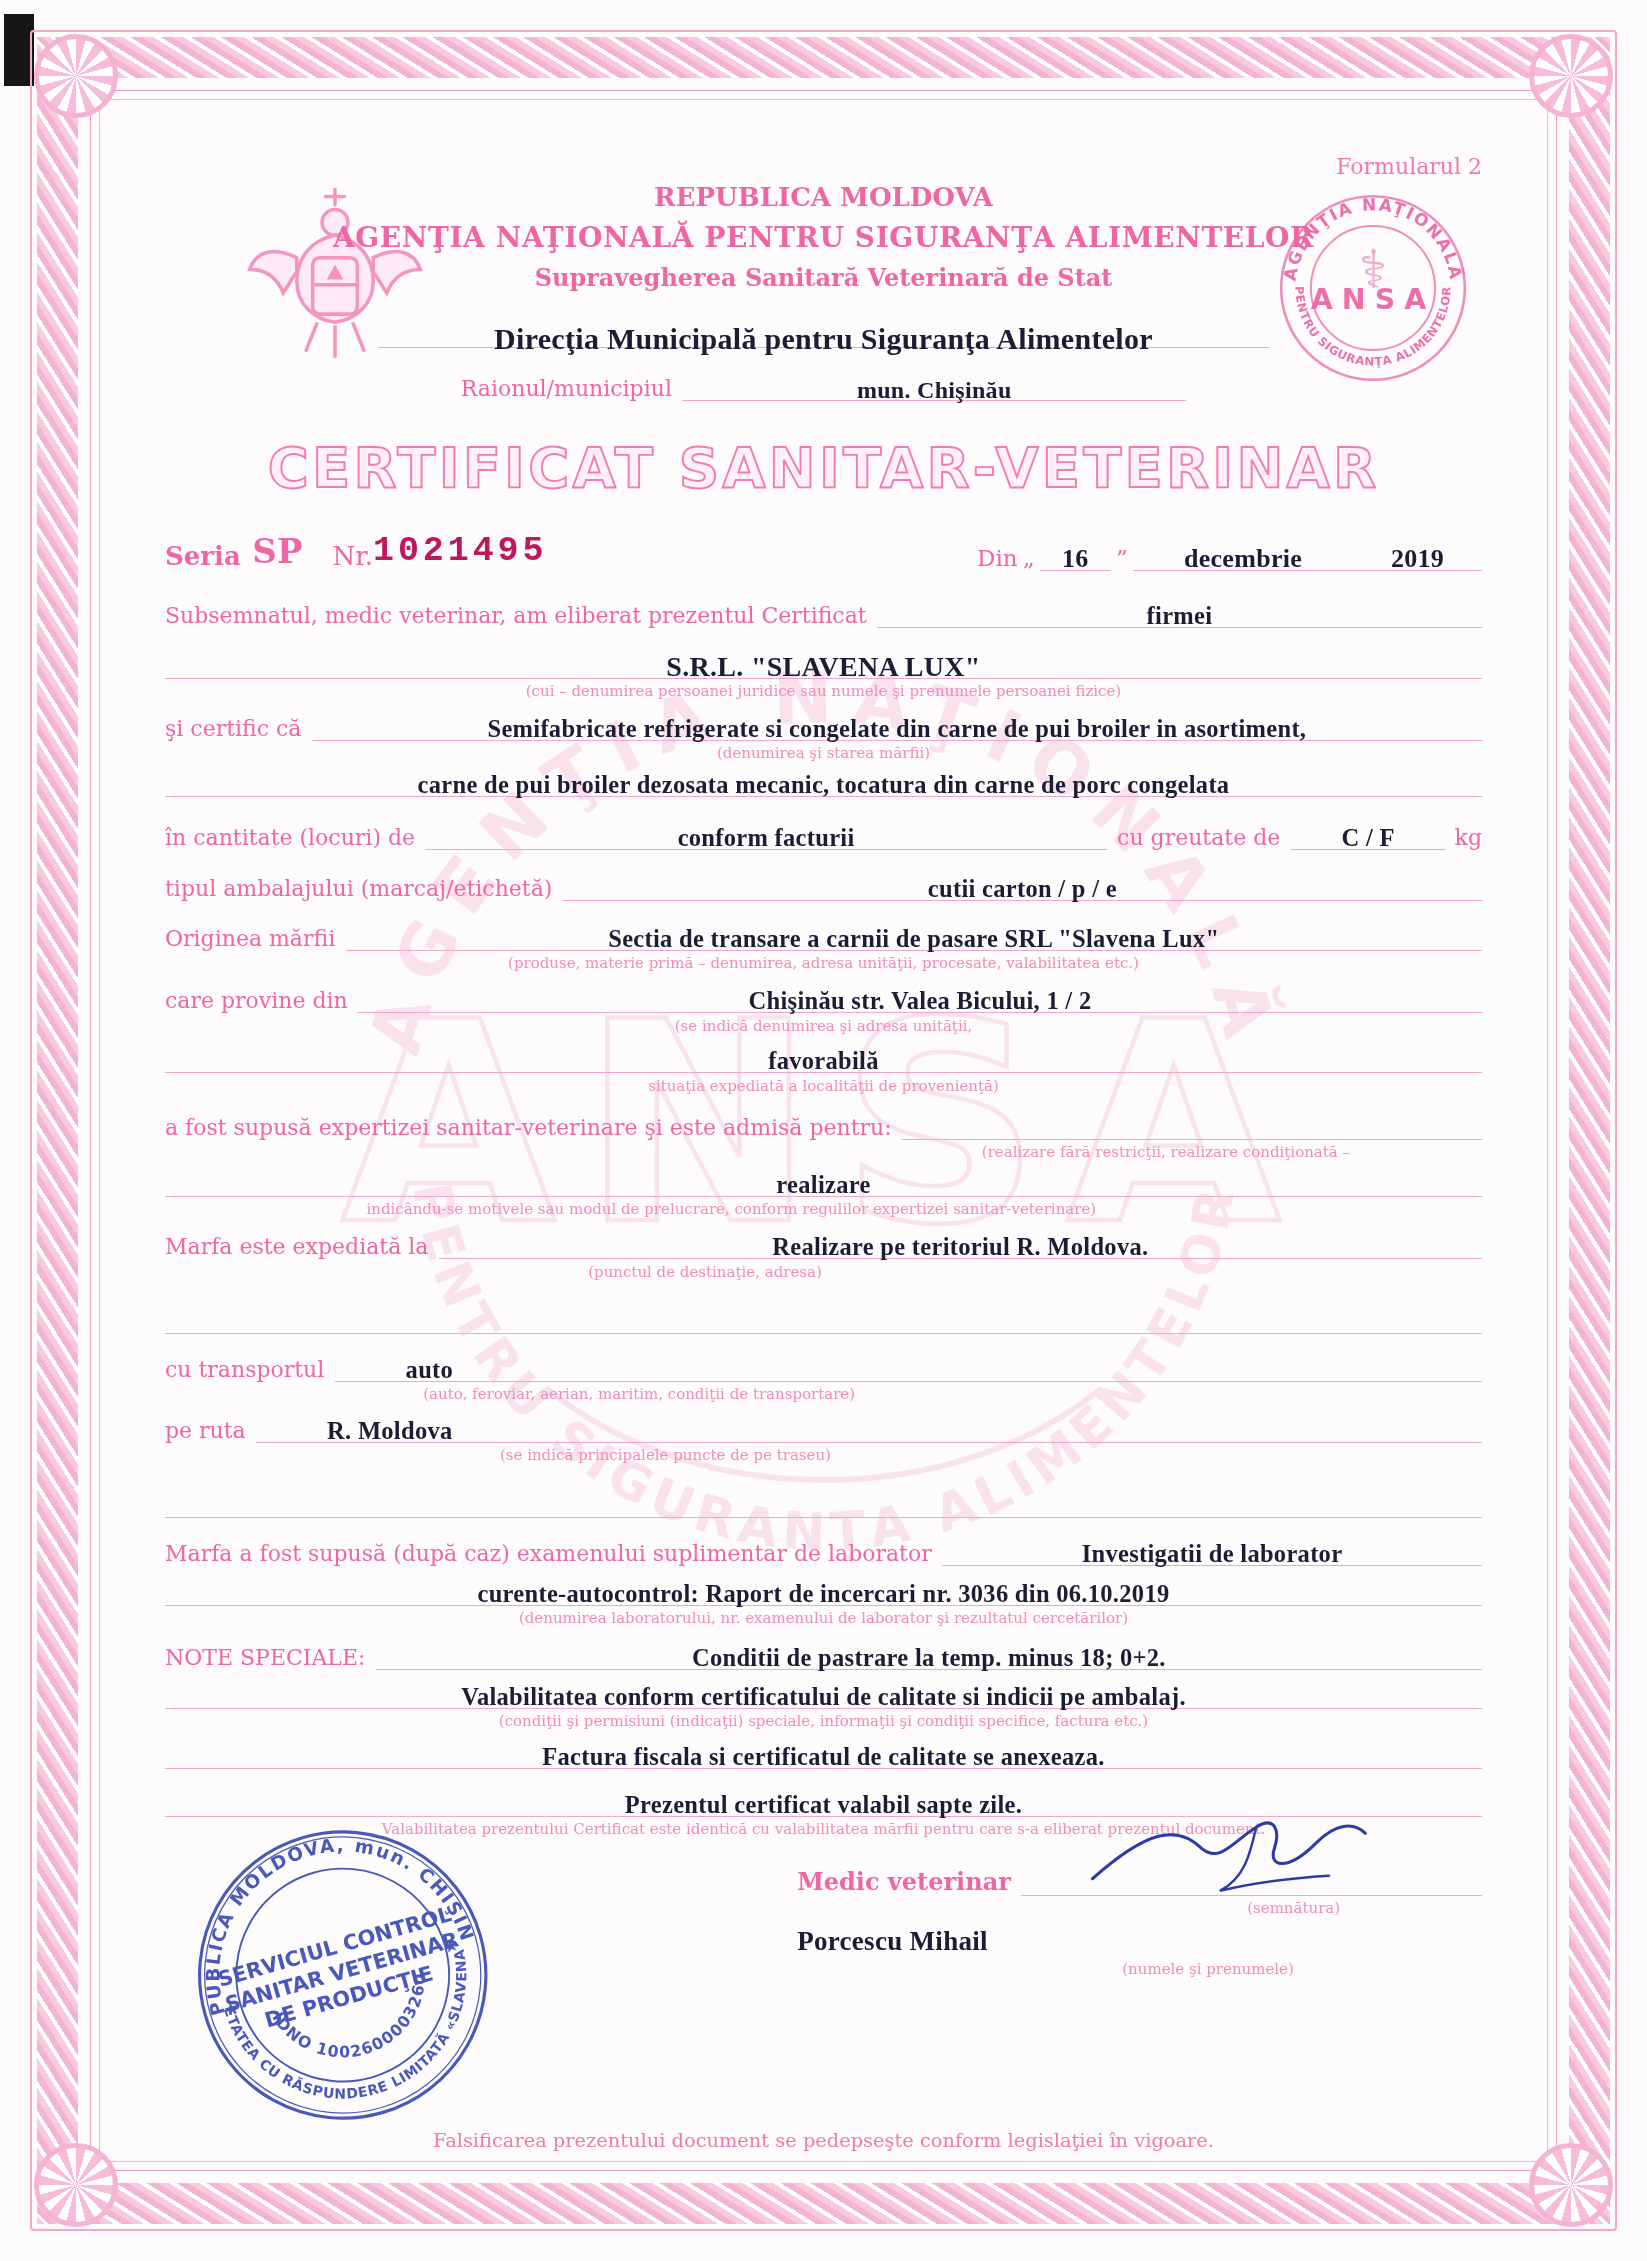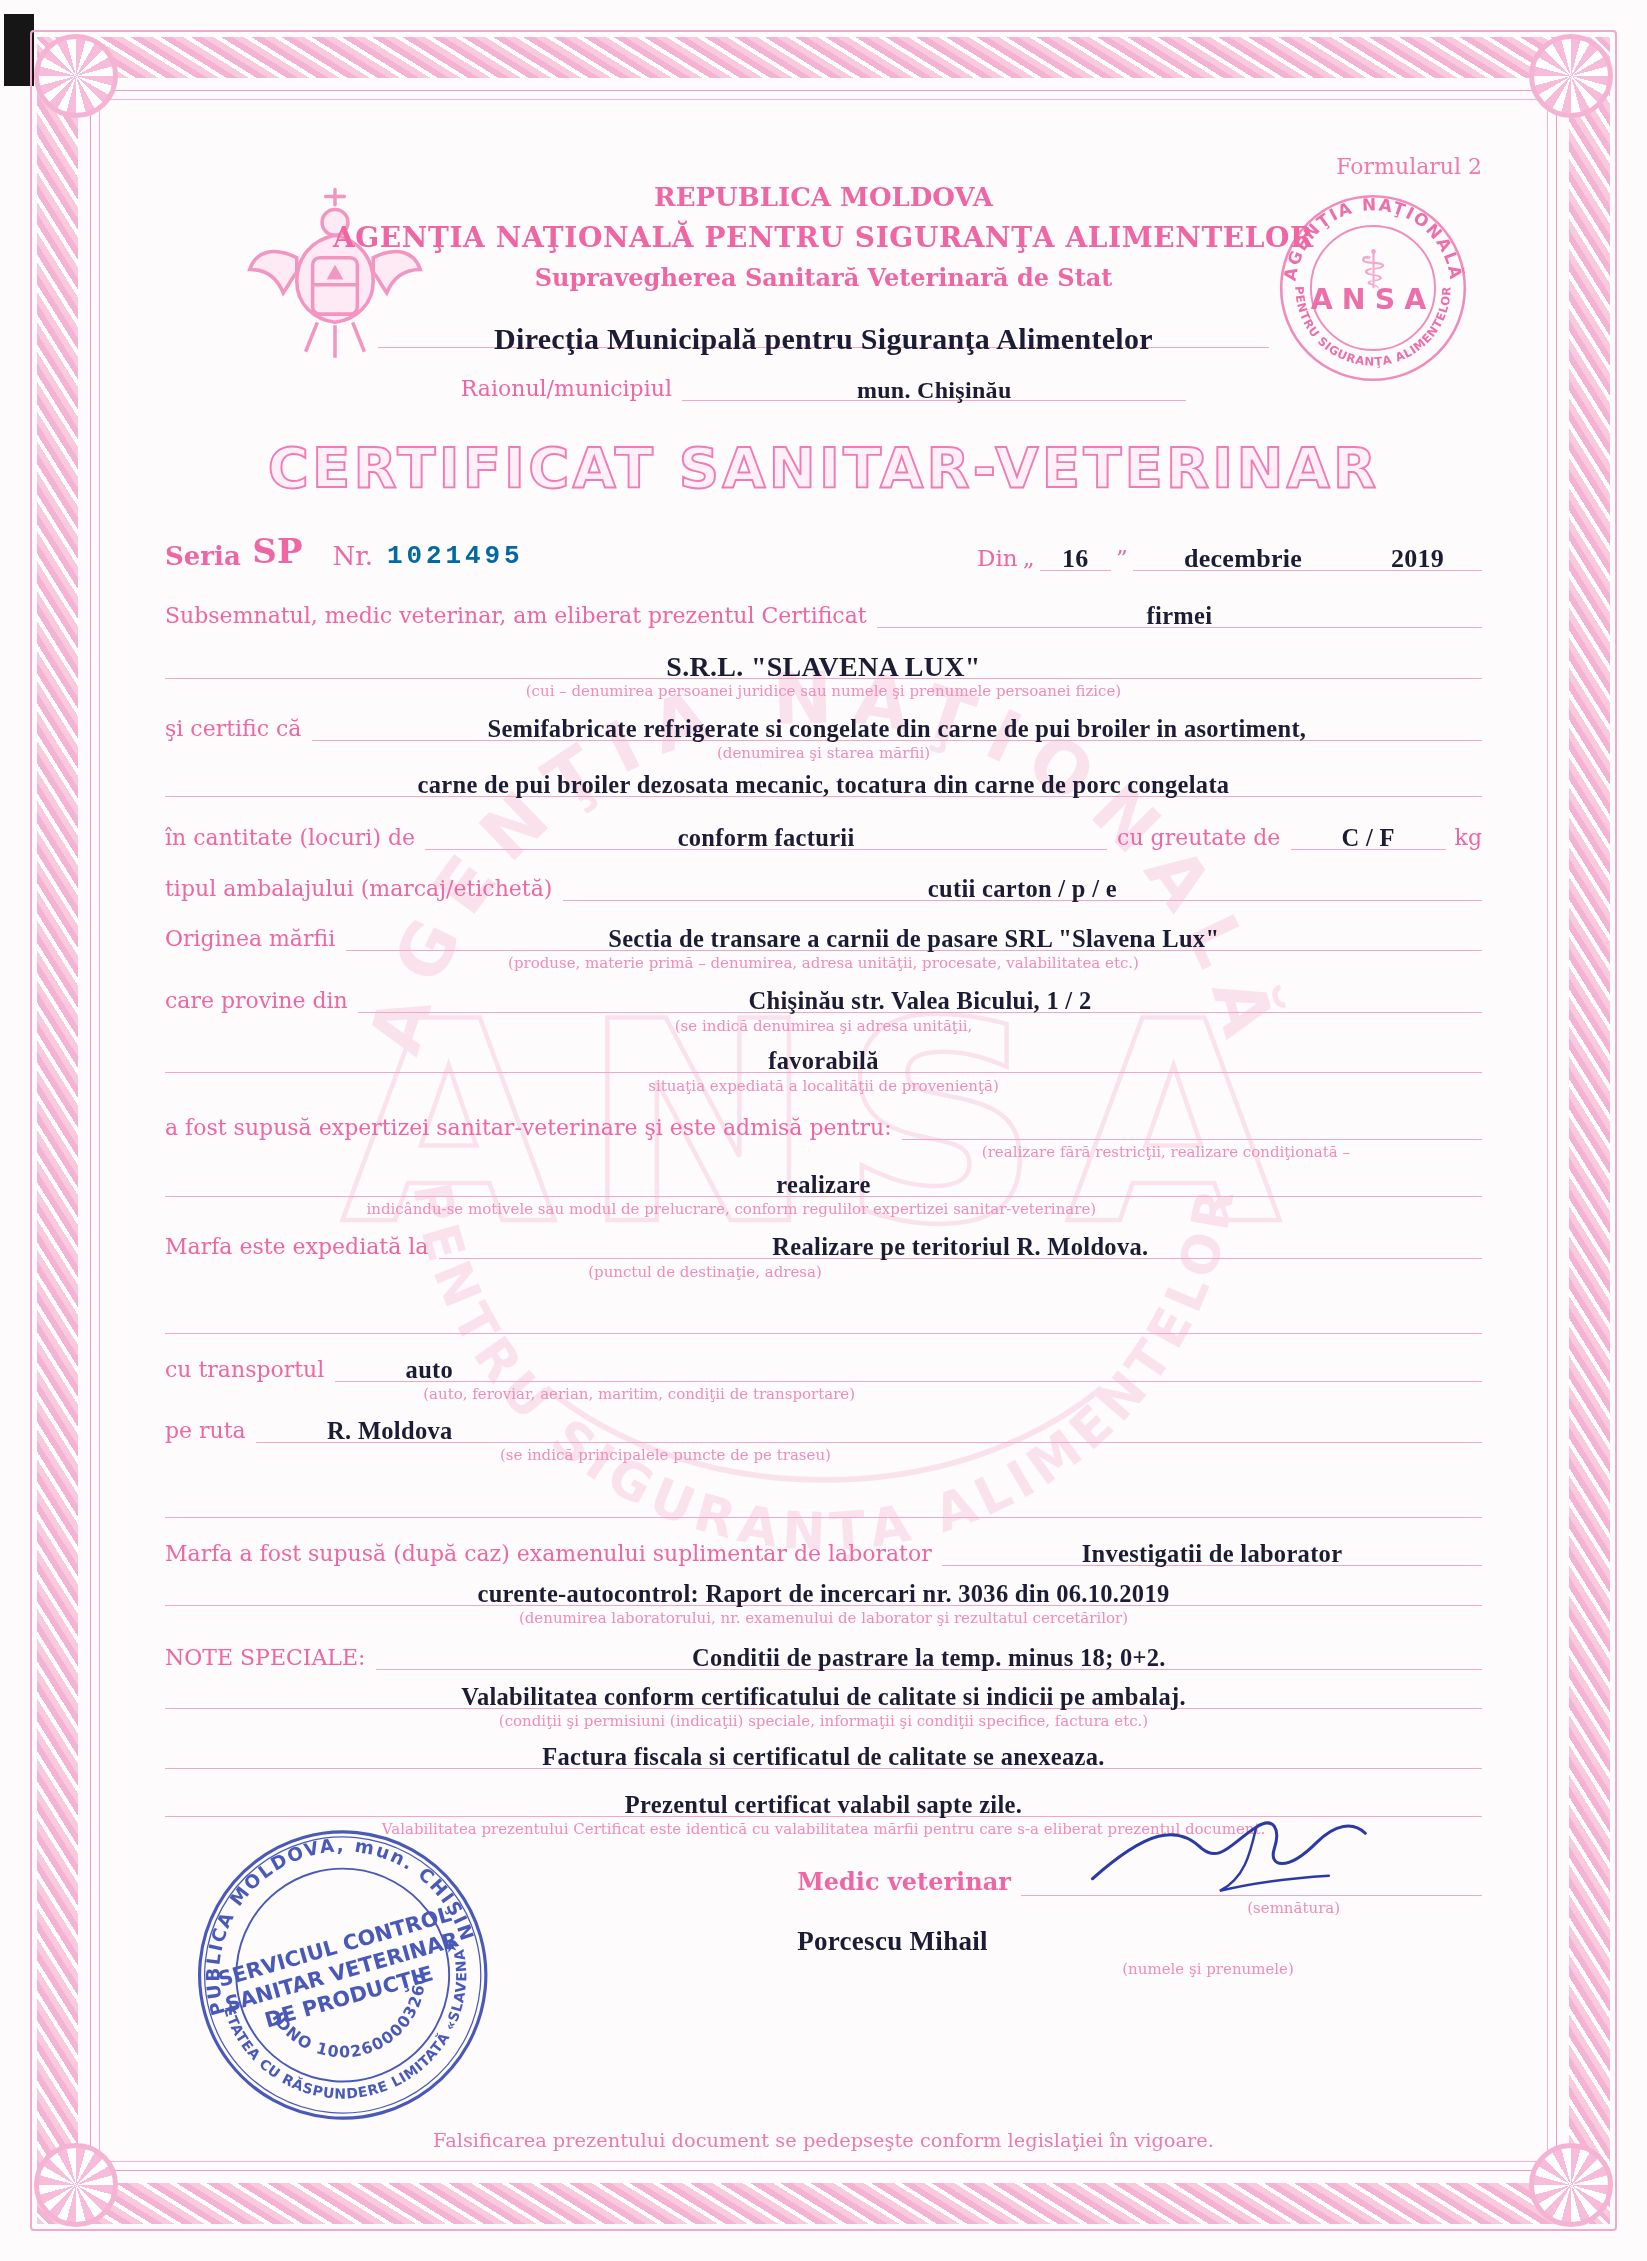--- a/index.html
+++ b/index.html
@@ -51,22 +51,22 @@
 
   .cert-title { margin-top:34px; text-align:center;
                 font-family:"DejaVu Sans", sans-serif; font-weight:800;
                 font-size:56px; letter-spacing:3.2px;
                 color:#fff0f7; -webkit-text-stroke:1.9px #f37ab5; }
 
   .seria-row { display:flex; align-items:flex-end; margin-top:31px; }
   .seria-lbl { font-size:26px; font-weight:bold; }
   .seria-val { font-size:34px; font-weight:bold; margin:0 30px 0 11.6px; }
   .nr-lbl { font-size:26px; }
-  .nr-val { font-family:"Liberation Mono", monospace; font-weight:700; font-size:26px;
-            letter-spacing:3.9px; color:#0369a1; margin-left:14px; }
+  .nr-val { font-family:"Liberation Mono", monospace; font-weight:700; font-size:35px;
+            letter-spacing:3.9px; color:#be185d; }
   .din-grp { display:flex; align-items:flex-end; margin-left:auto; font-size:23px; }
   .din-fill { border-bottom:1.3px solid #f2a6ca; text-align:center; }
   .din-day{ width:71px; } .din-month{ width:220px; } .din-year{ width:129px; }
   .din-typed{ font-size:26px; transform:translateY(3.9px); display:inline-block; }
 
   .row { display:flex; align-items:flex-end; font-size:22px; margin-top:19.4px; }
   .lbl { white-space:nowrap; padding-right:10.3px; }
   .fill { flex:1 1 auto; border-bottom:1.3px solid #f2a6ca; text-align:center; position:relative; min-height:31px; }
   .fill .typed { font-size:24.5px; display:inline-block; transform:translateY(5.2px); }
   .fill.left { text-align:left; padding-left:71px; }

